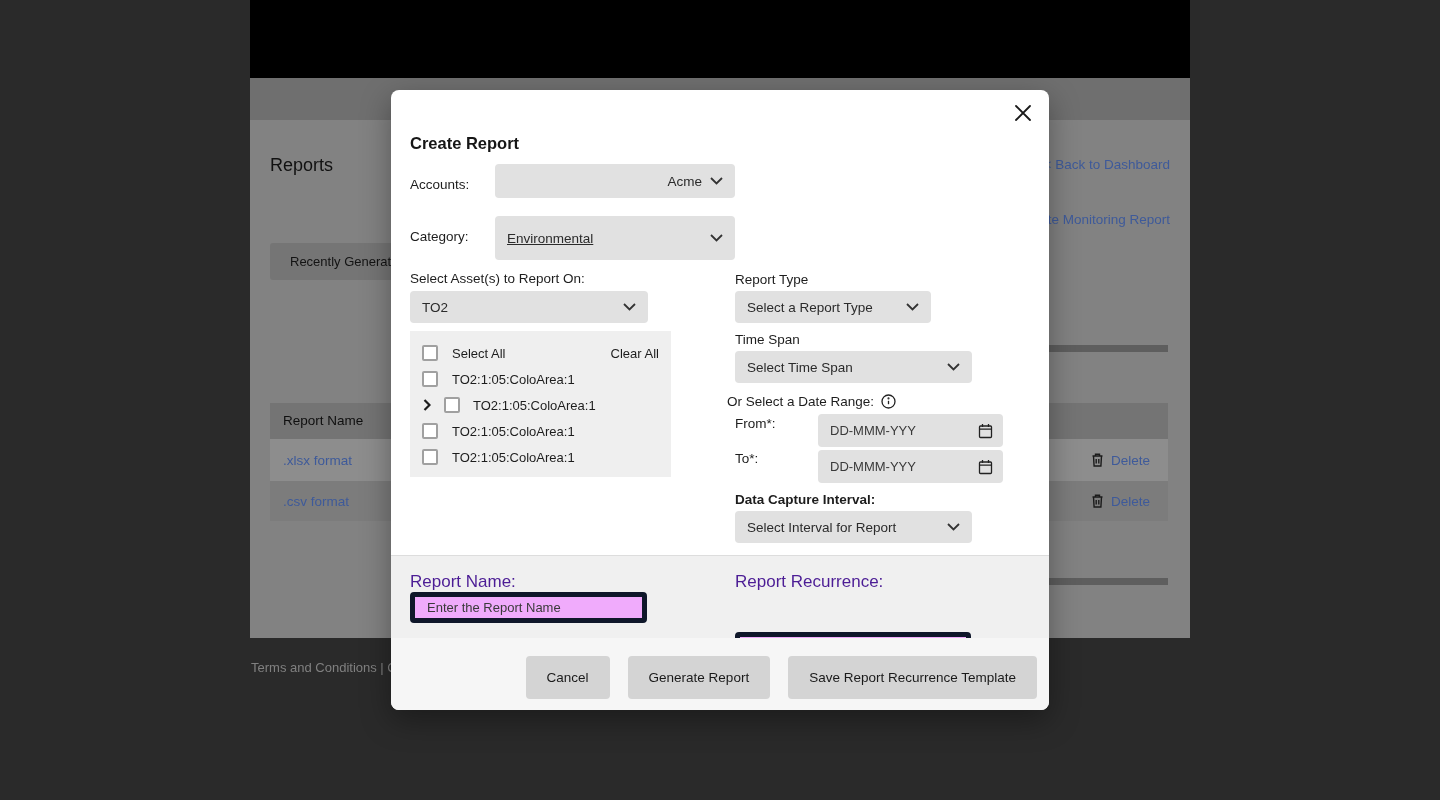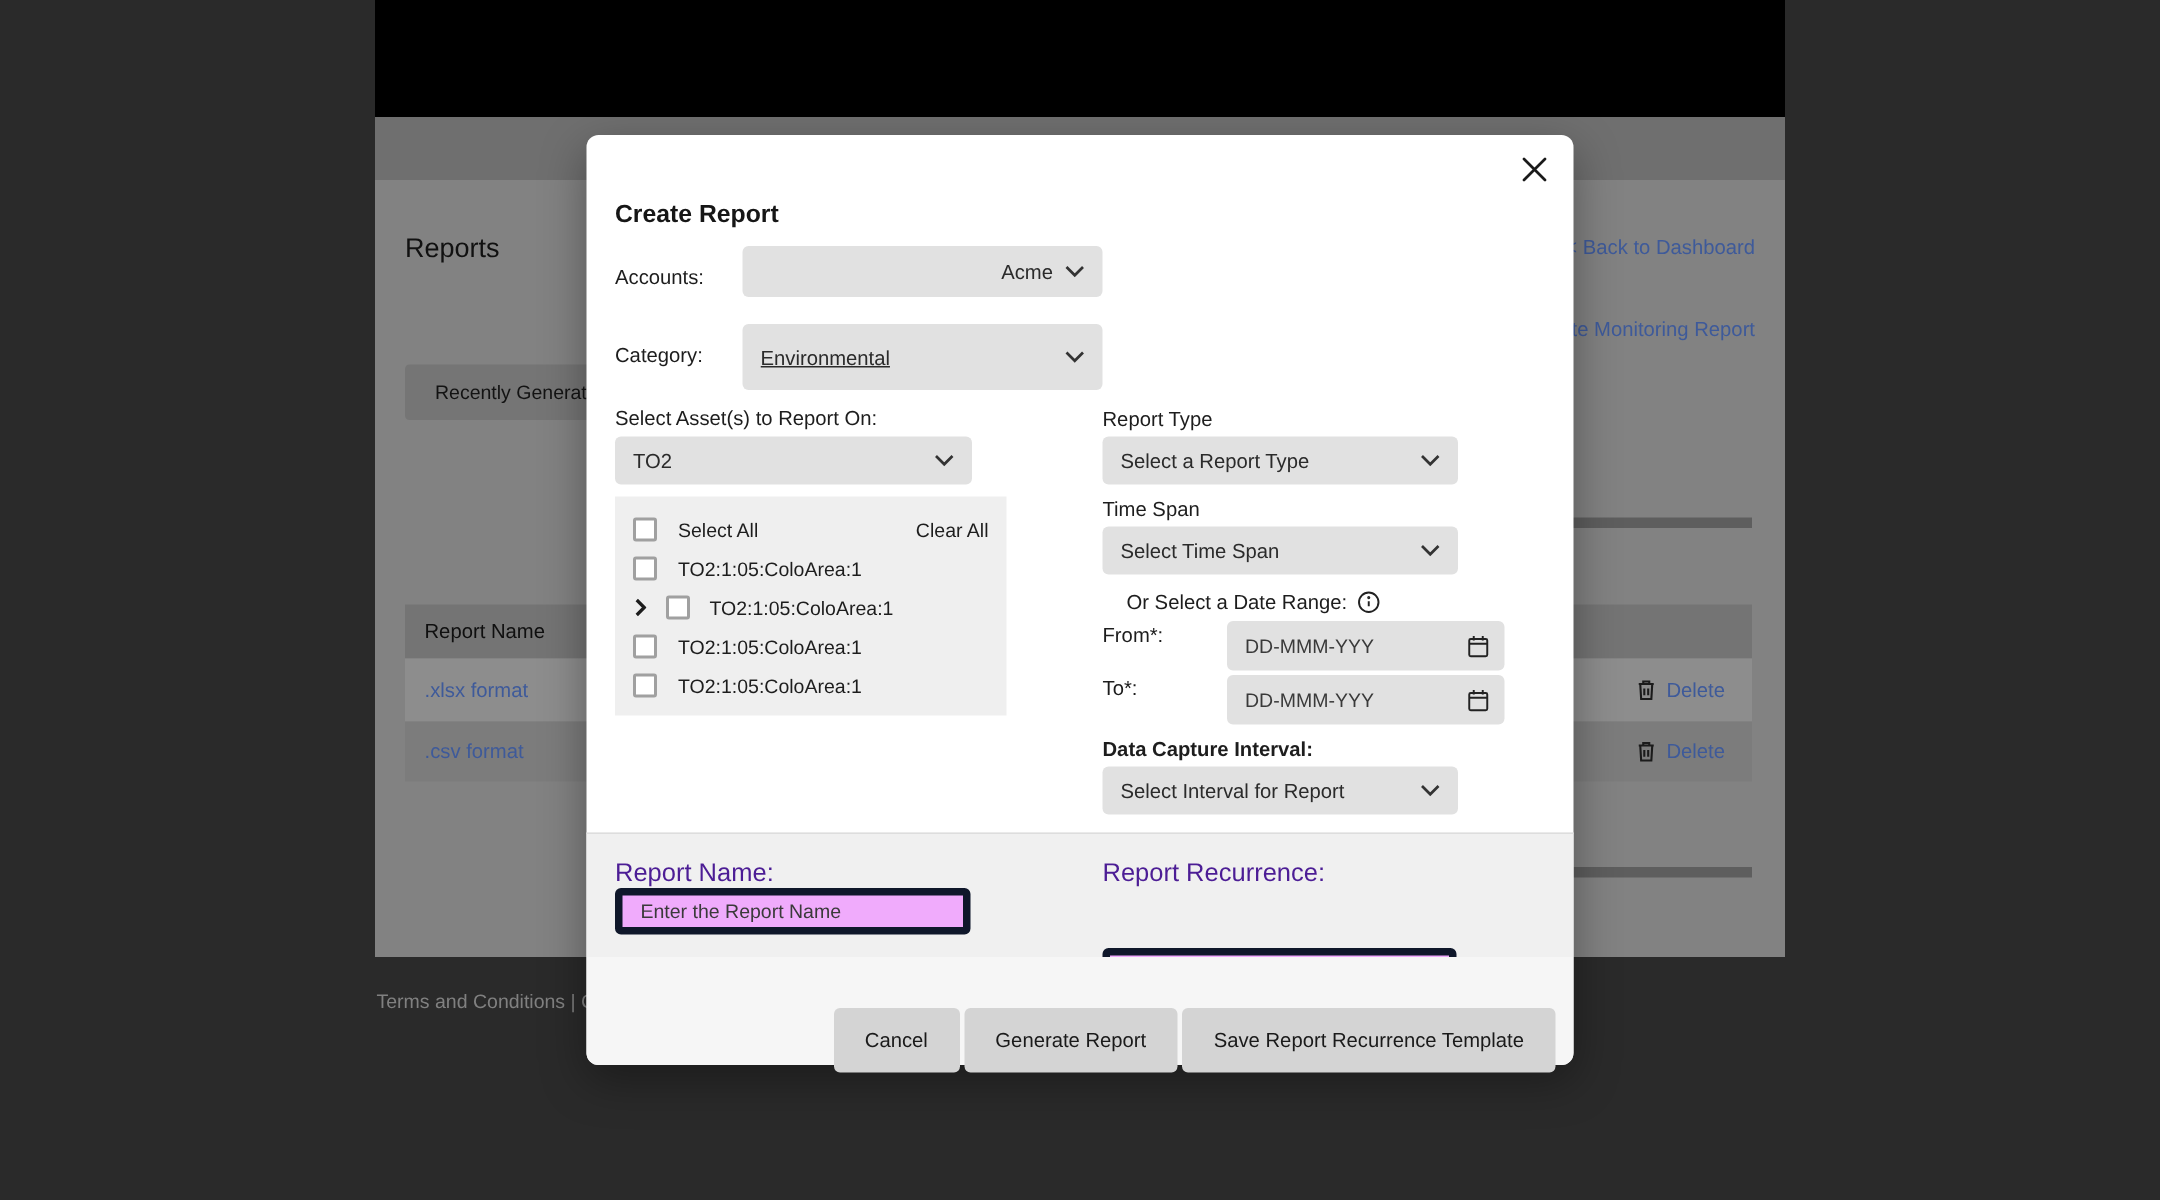--- a/index.html
+++ b/index.html
@@ -64,25 +64,25 @@
   .al-row { display:flex; align-items:center; height:26px; font-size:13px; color:#1d1d1d; }
   .cb { width:16px; height:16px; background:#fff; border:2px solid #a0a0a0; border-radius:2px;
         display:inline-block; flex:none; cursor:pointer; }
   .al-text { margin-left:14px; white-space:nowrap; }
   .al-clear { margin-left:auto; cursor:pointer; }
   .al-chev { display:inline-flex; color:#1d1d1d; margin-right:13px; cursor:pointer; }
   .al-child { padding-left:1px; }
   .al-child .al-text { margin-left:13px; }
 
   .rt-label { left:344px; top:182px; }
-  .rt-select { left:344px; top:201px; width:237px; height:32px; }
+  .rt-select { left:344px; top:201px; width:196px; height:32px; }
   .ts-label { left:344px; top:242px; }
   .ts-select { left:344px; top:261px; width:237px; height:32px; }
 
-  .range-label { left:360px; top:304px; display:flex; align-items:center; gap:7px; }
+  .range-label { left:336px; top:304px; display:flex; align-items:center; gap:7px; }
   .info-icon { display:inline-flex; color:#222; cursor:pointer; }
 
   .from-label { left:344px; top:326px; }
   .to-label { left:344px; top:361px; }
   .datefield { position:absolute; background:#e1e1e1; border-radius:4px; display:flex; align-items:center;
                padding:0 10px 0 12px; }
   .from-field { left:427px; top:324px; width:185px; height:33px; }
   .to-field { left:427px; top:360px; width:185px; height:33px; }
   .datefield input { flex:1; min-width:0; border:none; background:transparent; outline:none;
                      font-family:inherit; font-size:13px; color:#2b2b2b; }
@@ -98,21 +98,21 @@
   .rn-label { left:19px; }
   .rr-label { left:344px; }
   .text-input { position:absolute; top:36px; height:31px; background:#f0abfc; border:5px solid #0f172a;
                 border-radius:4px; font-family:inherit; font-size:13px; color:#2b2b2b; padding:0 12px; outline:none; }
   .text-input::placeholder { color:#3a3a3a; opacity:1; }
   .rn-input { left:19px; width:237px; }
   .rr-input { left:344px; width:236px;margin-top:40px; }
 
   .modal-footer { position:absolute; left:0; top:548px; width:658px; height:72px; background:#f6f6f6;
                   border-radius:0 0 8px 8px; }
-  .btn-row { position:absolute; right:12px; top:18px; display:flex; gap:3px;margin-top:16px; }
+  .btn-row { position:absolute; right:12px; top:18px; display:flex; gap:18px; }
   .btn { height:43px; background:#d4d4d4; border:none; border-radius:4px; font-family:inherit;
          font-size:13.5px; color:#1a1a1a; padding:0 21px; cursor:pointer; white-space:nowrap; }
 </style>
 </head>
 <body>
 
 <div class="page">
   <div class="topbar"></div>
   <div class="subheader"></div>
   <div class="content">

